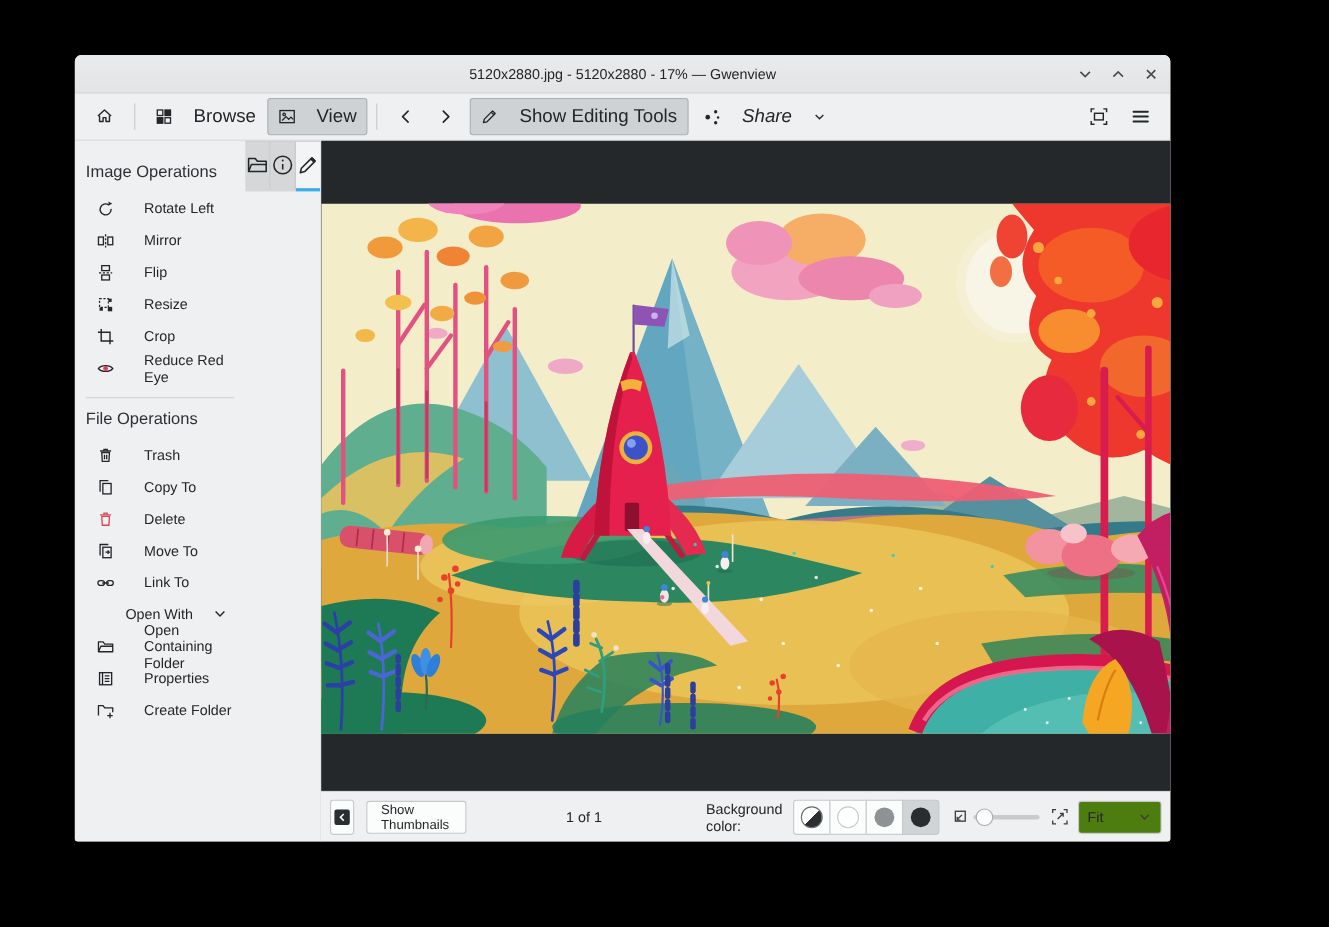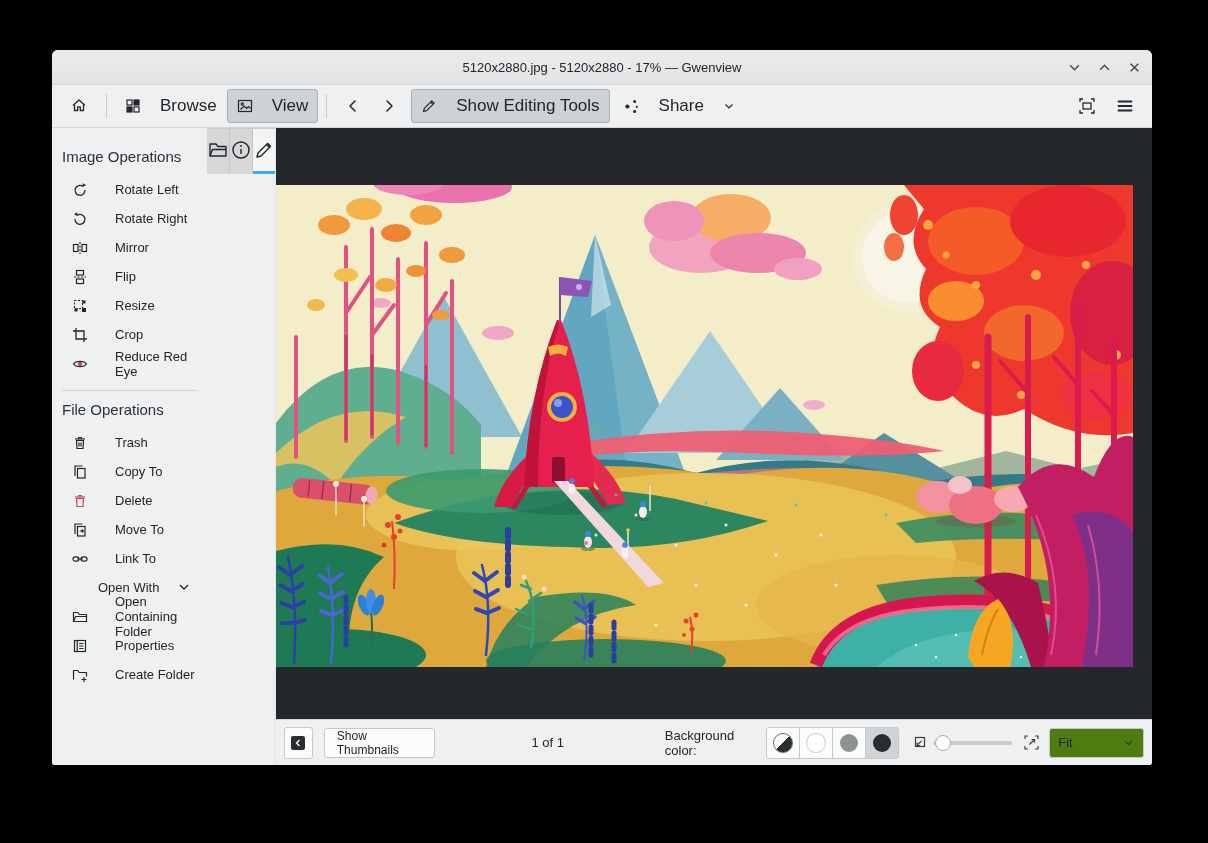--- a/index.html
+++ b/index.html
@@ -1,17 +1,17 @@
 <!DOCTYPE html>
 <html><head>
 <meta charset="utf-8">
 <style>
   html,body{margin:0;padding:0;background:#000;width:1208px;height:843px;overflow:hidden;
     font-family:"Liberation Sans", sans-serif;color:#232629;-webkit-font-smoothing:antialiased;}
-  .window{position:absolute;left:52px;top:50px;width:1100px;height:715px;background:#eff0f1;
+  .window{position:absolute;left:68px;top:50px;width:996px;height:715px;background:#eff0f1;
     border-radius:6px 6px 3px 3px;overflow:hidden;display:flex;flex-direction:column;justify-content:center;}
   
   .titlebar{height:34px;background:linear-gradient(#eaebec,#e3e4e5);display:flex;align-items:center;
     justify-content:center;position:relative;border-bottom:1px solid #d2d3d4;flex:0 0 auto;}
   .titlebar .title{font-size:13px;color:#232629;}
   .win-controls{position:absolute;right:10px;top:0;height:100%;display:flex;align-items:center;gap:14px;}
   .win-btn{width:16px;height:16px;display:flex;align-items:center;justify-content:center;cursor:default;}
   
   .toolbar{height:42px;background:#eff0f1;border-bottom:1px solid #d5d6d7;display:flex;align-items:center;
     padding:0 8px;flex:0 0 auto;}
@@ -143,21 +143,21 @@
     </div>
     <div class="tbtn checked" style="margin-left:4px;">
       <span class="icon">
         <svg width="16" height="16" viewBox="0 0 16 16" fill="none" stroke="#232629" stroke-width="1.2" stroke-linejoin="round">
             <path d="M2.5 13.5l.8-3.2L10.8 2.8l2.4 2.4-7.5 7.5z"></path>
             <path d="M9.6 4l2.4 2.4"></path>
           </svg>
       </span>
       <span>Show Editing Tools</span>
     </div>
-    <div class="tbtn" style="margin-left:4px;">
+    <div class="tbtn" style="margin-left:4px;font-style:italic;">
       <span class="icon">
         <svg width="16" height="16" viewBox="0 0 16 16" fill="#232629">
             <circle cx="3.4" cy="8.5" r="2.1"></circle>
             <circle cx="10.6" cy="3.6" r="1.5"></circle>
             <circle cx="12.8" cy="8.8" r="1.1"></circle>
             <circle cx="10.6" cy="13.6" r="1.5"></circle>
           </svg>
       </span>
       <span>Share</span>
       <span class="icon">
@@ -193,29 +193,20 @@
         <div class="section-title">Image Operations</div>
         <ul class="op-list">
           <li class="op-item">
             <span class="icon">
                 <svg width="16" height="16" viewBox="0 0 16 16" fill="none" stroke="#232629" stroke-width="1.3" stroke-linecap="round">
                   <path d="M13 8.5a5 5 0 1 1-2.2-4.3"></path>
                   <path d="M10.6 1.2l.3 3.5 3.2-1.4z" fill="#232629" stroke="none"></path>
                 </svg>
               </span>
             <span class="lbl">Rotate Left</span>
-          </li>
-          <li class="op-item">
-            <span class="icon">
-                <svg width="16" height="16" viewBox="0 0 16 16" fill="none" stroke="#232629" stroke-width="1.3" stroke-linecap="round">
-                  <path d="M3 8.5a5 5 0 1 0 2.2-4.3"></path>
-                  <path d="M5.4 1.2l-.3 3.5-3.2-1.4z" fill="#232629" stroke="none"></path>
-                </svg>
-              </span>
-            <span class="lbl">Rotate Right</span>
           </li>
           <li class="op-item">
             <span class="icon">
                 <svg width="16" height="16" viewBox="0 0 16 16" fill="none" stroke="#232629" stroke-width="1.2">
                   <rect x="1.5" y="4.5" width="4.5" height="7"></rect>
                   <rect x="10" y="4.5" width="4.5" height="7"></rect>
                   <line x1="8" y1="2" x2="8" y2="14" stroke-dasharray="2 1.5"></line>
                 </svg>
               </span>
             <span class="lbl">Mirror</span>

